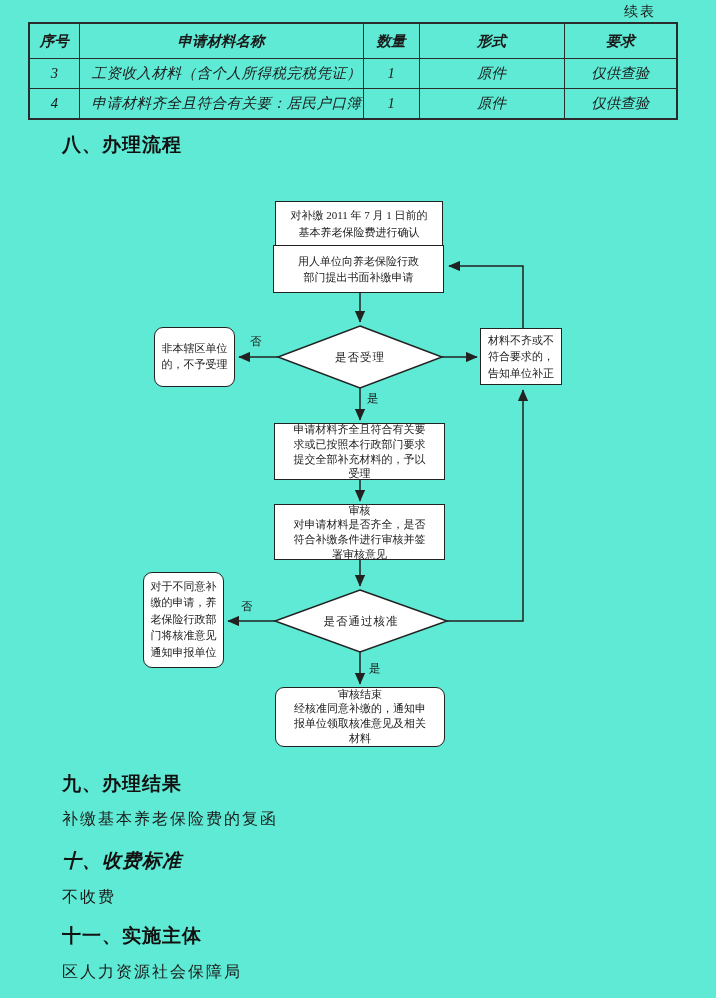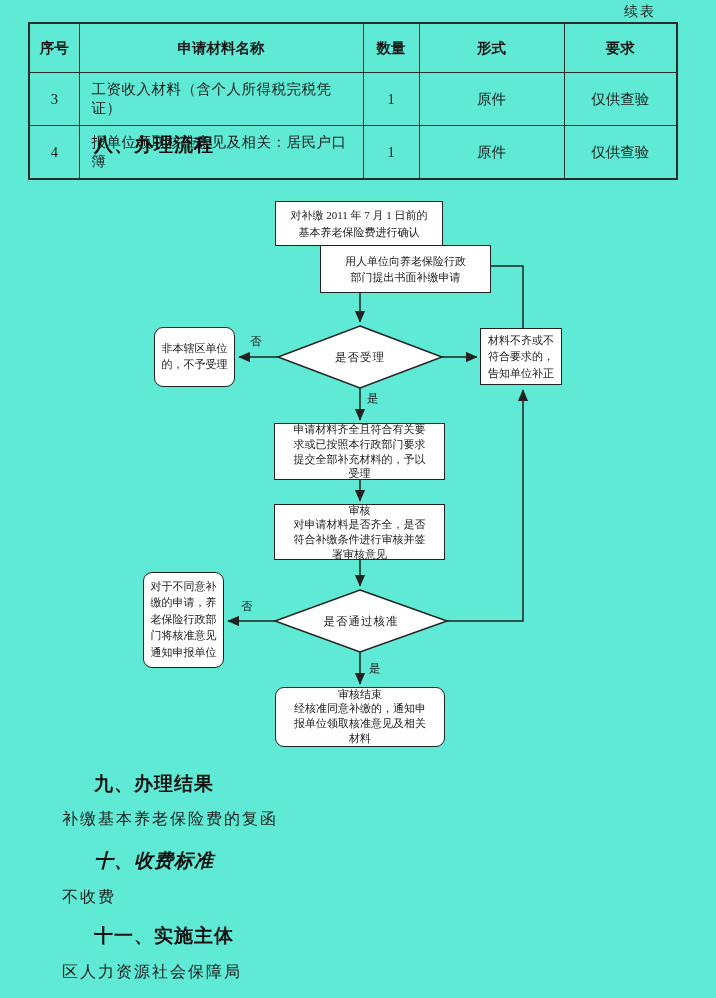--- a/index.html
+++ b/index.html
@@ -5,28 +5,28 @@
   html,body { margin:0; padding:0; background:#e8e8e8; }
   .page {
     position:relative; width:716px; height:998px; margin:0 auto;
     background:#5eead4; color:#1a1a1a; overflow:hidden;
     font-family:"Liberation Serif","DejaVu Serif",serif;
   }
   
   .cont-label { position:absolute; top:3px; right:60px; font-size:14px; letter-spacing:2px; }
   table.mat { position:absolute; left:28px; top:22px; width:648px;
     border-collapse:collapse; table-layout:fixed; border:2px solid #2b2b2b; }
-  table.mat th, table.mat td { border:1px solid #2b2b2b; padding:7px; }
+  table.mat th, table.mat td { border:1px solid #2b2b2b; padding:0;font-style:italic; }
   table.mat th { height:34px; font-family:"Liberation Sans","DejaVu Sans",sans-serif;
     font-weight:bold; font-size:14.5px; text-align:center; }
   table.mat td { height:29px; font-size:14.5px; text-align:center; }
   table.mat td.name { text-align:left; padding-left:12px; letter-spacing:0.5px; }
   
   .h2 { position:absolute; left:62px; font-family:"Liberation Sans","DejaVu Sans",sans-serif;
-    font-weight:bold; font-size:19px; letter-spacing:1px; color:#111;margin-left:32px; }
+    font-weight:bold; font-size:19px; letter-spacing:1px; color:#111; }
   .body-line { position:absolute; left:62px; font-size:16px; letter-spacing:2px; }
   
   .fc-svg { position:absolute; left:0; top:0; width:716px; height:998px; }
   .fc-box {
     position:absolute; box-sizing:border-box; background:#fff;
     border:1.5px solid #222; display:flex; align-items:center; justify-content:center;
     text-align:center; font-size:11px; line-height:1.5; white-space:pre-line; color:#1a1a1a;
   }
   .fc-box.round { border-radius:9px;font-family:Liberation Mono, monospace; }
   .fc-box.tight { line-height:1.32; }
@@ -61,21 +61,21 @@
     </tr>
     <tr>
       <td>3</td>
       <td class="name">工资收入材料（含个人所得税完税凭证）</td>
       <td>1</td>
       <td>原件</td>
       <td>仅供查验</td>
     </tr>
     <tr>
       <td>4</td>
-      <td class="name">报单位领取核准意见及相关：居民户口簿</td>
+      <td class="name">申请材料齐全且符合有关要：居民户口簿</td>
       <td>1</td>
       <td>原件</td>
       <td>仅供查验</td>
     </tr>
   </tbody>
     </table>
 
   <div class="h2" style="top:132px;">八、办理流程</div>
 
   <svg class="fc-svg" viewBox="0 0 716 998">
@@ -97,21 +97,21 @@
       <polyline points="523,328 523,266 449,266" marker-end="url(#ah)"></polyline>
     </g>
     <g stroke="#222" stroke-width="1.5" fill="#fff">
       <polygon points="360,326 442,357 360,388 278,357"></polygon>
       <polygon points="360,590 447,621 360,652 275,621"></polygon>
     </g>
   </svg>
 
   <div class="fc-box" style="left:275px; top:201px; width:168px; height:45px;">对补缴 2011 年 7 月 1 日前的
 基本养老保险费进行确认</div>
-  <div class="fc-box" style="left:273px; top:245px; width:171px; height:48px;margin-left:47px;">用人单位向养老保险行政
+  <div class="fc-box" style="left:273px; top:245px; width:171px; height:48px;">用人单位向养老保险行政
 部门提出书面补缴申请</div>
   <div class="fc-diamond-label" style="left:278px; top:326px; width:164px; height:62px;">是否受理</div>
   <div class="fc-box round" style="left:154px; top:327px; width:81px; height:60px;">非本辖区单位
 的，不予受理</div>
   <div class="fc-box" style="left:480px; top:328px; width:82px; height:57px;">材料不齐或不
 符合要求的，
 告知单位补正</div>
   <div class="fc-box tight" style="left:274px; top:423px; width:171px; height:57px;">申请材料齐全且符合有关要
 求或已按照本行政部门要求
 提交全部补充材料的，予以

